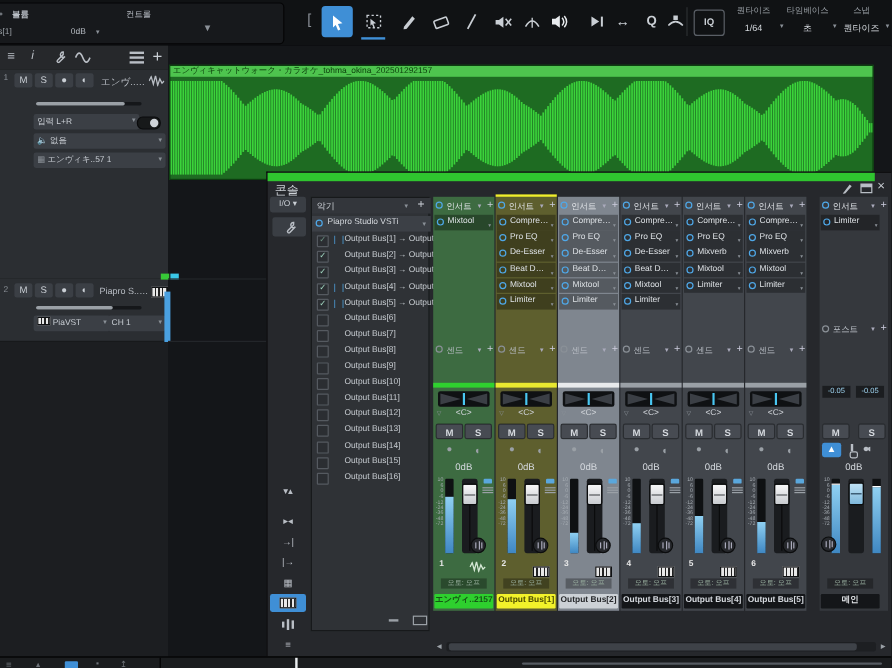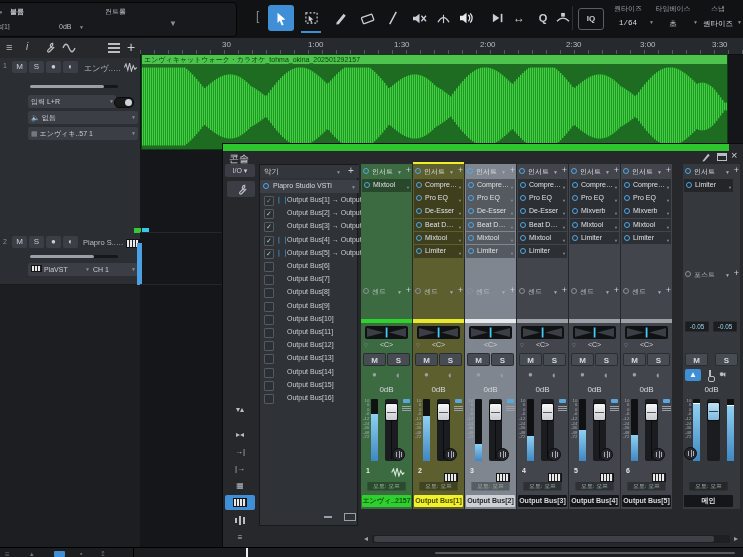--- a/index.html
+++ b/index.html
@@ -121,21 +121,21 @@
           <svg width="16" height="13" viewBox="0 0 17 14">
             <path d="M2,10 Q8.5,3 15,10" fill="none" stroke="#c9ced4" stroke-width="1.4"></path>
             <rect x="6.5" y="1" width="4" height="4" fill="#c9ced4"></rect>
           </svg>
         </div>
       </div>
     <div class="abs" style="left:572px;top:6px;width:1px;height:24px;background:#2c2f33;"></div>
     <div class="abs" style="left:578px;top:8px;width:24px;height:20px;border:1px solid #5a5f66;border-radius:3px;color:#c9ced4;font-size:8px;font-weight:bold;text-align:center;line-height:20px;">IQ</div>
     <div class="abs" style="left:606px;top:4px;width:44px;">
       <div class="ddlab">퀀타이즈</div>
-      <div class="ddval" style="margin-top:5px;font-family:Liberation Mono, monospace;">1/64</div>
+      <div class="ddval" style="margin-top:5px;">1/64</div>
       <span class="abs" style="right:-4px;top:15px;font-size:5px;color:#8a9097;">▼</span>
     </div>
     <div class="abs" style="left:652px;top:4px;width:42px;">
       <div class="ddlab">타임베이스</div>
       <div class="ddval" style="margin-top:5px;">초</div>
       <span class="abs" style="right:-4px;top:15px;font-size:5px;color:#8a9097;">▼</span>
     </div>
     <div class="abs" style="left:698px;top:4px;width:40px;">
       <div class="ddlab">스냅</div>
       <div class="ddval" style="margin-top:5px;">퀀타이즈</div>
@@ -196,30 +196,20 @@
     <span class="abs tinylab ellip" style="left:83px;top:6px;width:44px;font-size:7.5px;">Piapro S..VSTi</span>
     <span class="abs kbd" style="left:126px;top:7px;"></span>
     <div class="abs" style="left:30px;top:23px;width:88px;height:3px;background:#15171a;border-radius:2px;">
       <div style="width:64px;height:3px;background:#9aa0a6;border-radius:2px;"></div>
     </div>
     <div class="combo" style="left:28px;top:31px;width:58px;"><span class="kbd" style="width:9px;height:5px;"></span> <span>PiaVST</span><span class="car">▼</span></div>
     <div class="combo" style="left:90px;top:31px;width:42px;"><span>CH 1</span><span class="car">▼</span></div>
   </div>
 
   <div id="arrange">
-    <div id="ruler">
-        <div id="rticks"></div>
-        <span class="rlab" style="left: 82px;">30</span>
-        <span class="rlab" style="left: 168px;">1:00</span>
-        <span class="rlab" style="left: 254px;">1:30</span>
-        <span class="rlab" style="left: 340px;">2:00</span>
-        <span class="rlab" style="left: 426px;">2:30</span>
-        <span class="rlab" style="left: 500px;">3:00</span>
-        <span class="rlab" style="left: 572px;">3:30</span>
-      </div>
 
     <div class="abs" style="left:1px;top:16px;width:587px;height:96px;background:#1e6b22;border:1px solid #0d3d10;box-sizing:border-box;">
       <div class="abs ellip" style="left:0;top:0;width:585px;height:9px;background:#4ec44e;color:#0b3d0b;font-size:7px;line-height:9px;padding-left:2px;box-sizing:border-box;">エンヴィキャットウォーク・カラオケ_tohma_okina_202501292157</div>
       <svg id="wave" class="abs" style="left:0;top:9px;" width="585" height="85">
           <rect x="0" y="3.5" width="1.4" height="78.0" fill="#3bd33b"></rect>
           <rect x="2" y="3.5" width="1.4" height="78.0" fill="#3bd33b"></rect>
           <rect x="4" y="3.5" width="1.4" height="78.0" fill="#3bd33b"></rect>
           <rect x="6" y="3.5" width="1.4" height="78.0" fill="#3bd33b"></rect>
           <rect x="8" y="3.5" width="1.4" height="78.0" fill="#3bd33b"></rect>
           <rect x="10" y="3.5" width="1.4" height="78.0" fill="#3bd33b"></rect>

